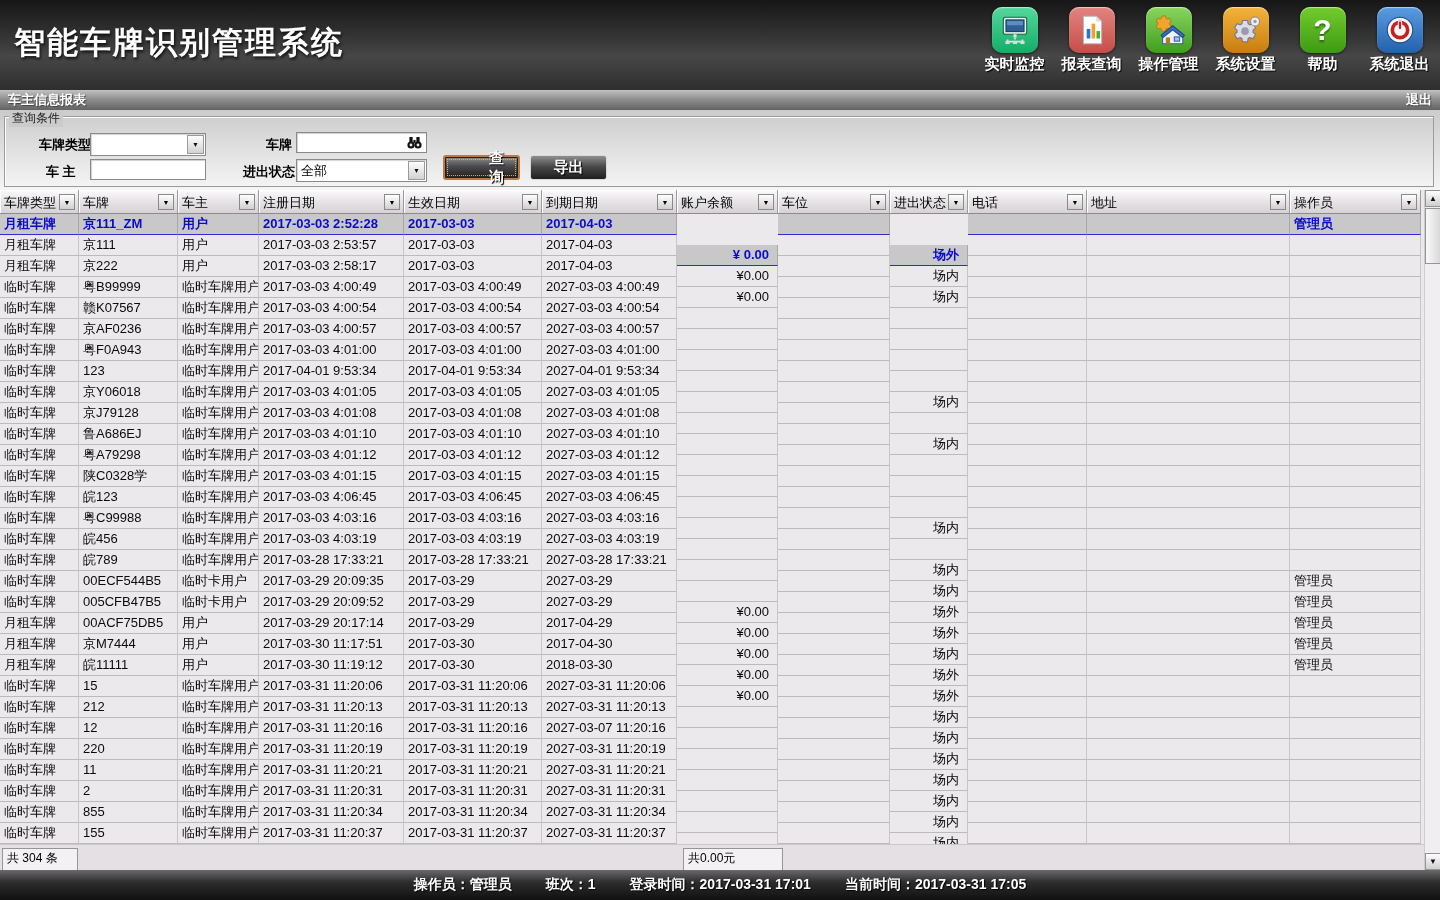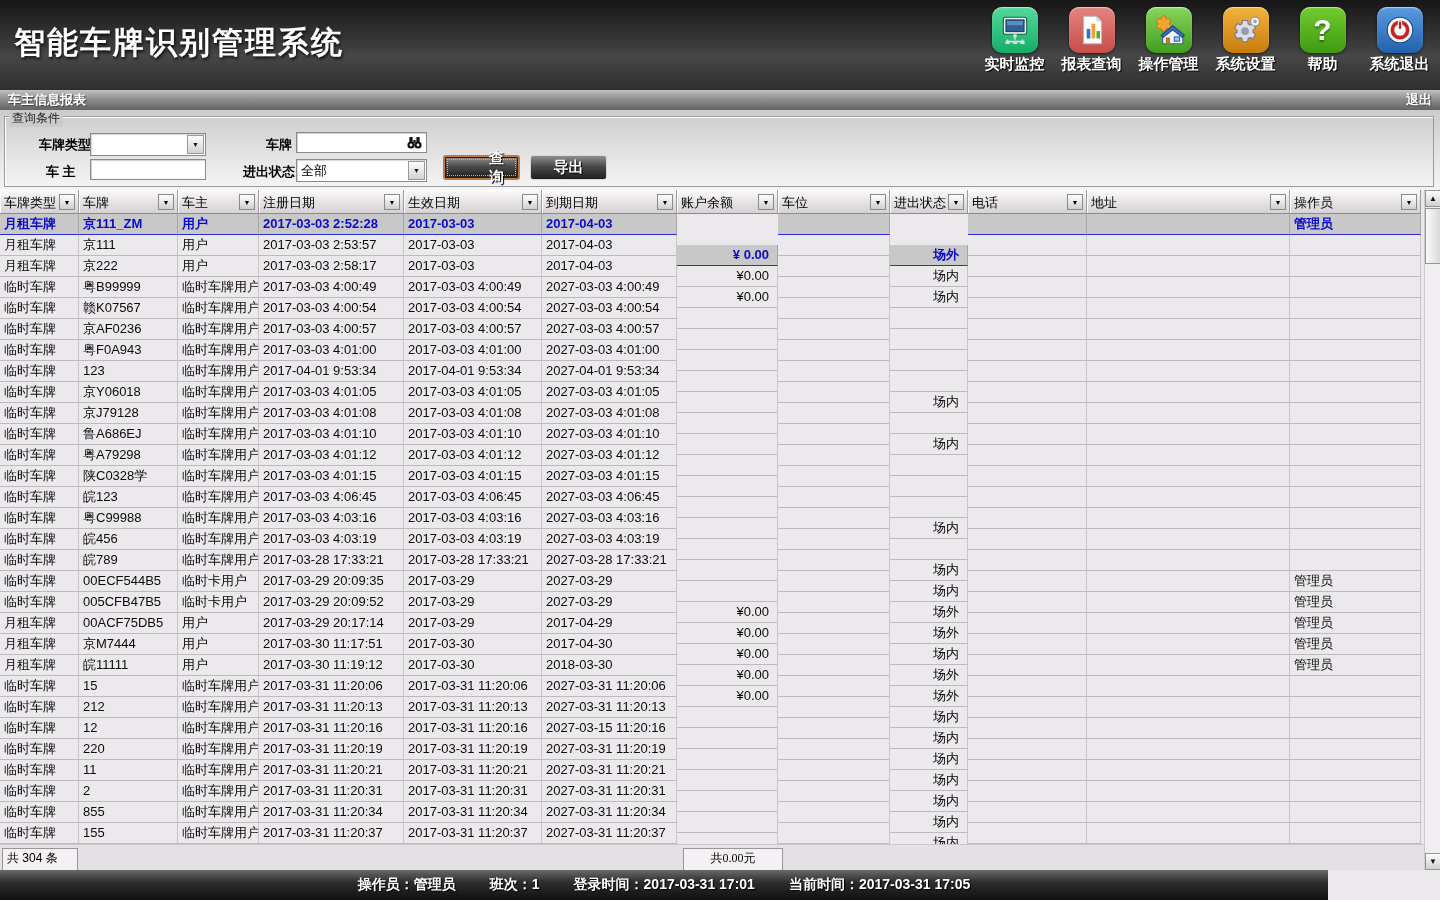--- a/index.html
+++ b/index.html
@@ -90,24 +90,24 @@
   .sc-down { bottom:0; }
   .sc-thumb { position:absolute; left:0; top:18px; width:16px; height:56px;
     background:linear-gradient(90deg,#fafafa,#d9d9d9); border:1px solid #949494; cursor:grab; }
 
   
   .grid-footer { position:absolute; left:0; top:844px; width:1424px; height:26px;
     background:#e4e0e4; border-top:1px solid #cac6ca; }
   .sum-box { position:absolute; top:3px; height:28px; background:#f4f1f4;
     border:1px solid #989498; font-size:12px; color:#000; line-height:18px; padding:0 4px; }
   .sum-count { left:2px; width:76px; }
-  .sum-amount { left:683px; width:100px; text-align:center;font-family:Liberation Serif, serif; }
+  .sum-amount { left:683px; width:100px; text-align:left; }
 
   
-  .statusbar { position:absolute; left:0; top:870px; width:1328px; height:30px;
+  .statusbar { position:absolute; left:0; top:870px; width:1440px; height:30px;
     background:linear-gradient(180deg,#6a6a6a 0%,#2e2e2e 40%,#101010 100%);
     display:flex; align-items:center; justify-content:center; gap:34px; }
   .statusbar span { color:#fff; font-size:14px; font-weight:bold; text-shadow:1px 1px 1px #000; }
 </style>
 </head>
 <body>
 
 <div class="app">
 
   <div class="titlebar">
@@ -579,21 +579,21 @@
           <div class="td c9"></div>
           <div class="td c10"></div>
           <div class="td c11"></div>
         </div>
         <div class="tr">
           <div class="td c0">临时车牌</div>
           <div class="td c1">12</div>
           <div class="td c2">临时车牌用户</div>
           <div class="td c3">2017-03-31 11:20:16</div>
           <div class="td c4">2017-03-31 11:20:16</div>
-          <div class="td c5">2027-03-15 11:20:16</div>
+          <div class="td c5">2027-03-07 11:20:16</div>
           <div class="td c6 ar"></div>
           <div class="td c7"></div>
           <div class="td c8 ar">场内</div>
           <div class="td c9"></div>
           <div class="td c10"></div>
           <div class="td c11"></div>
         </div>
         <div class="tr">
           <div class="td c0">临时车牌</div>
           <div class="td c1">220</div>

